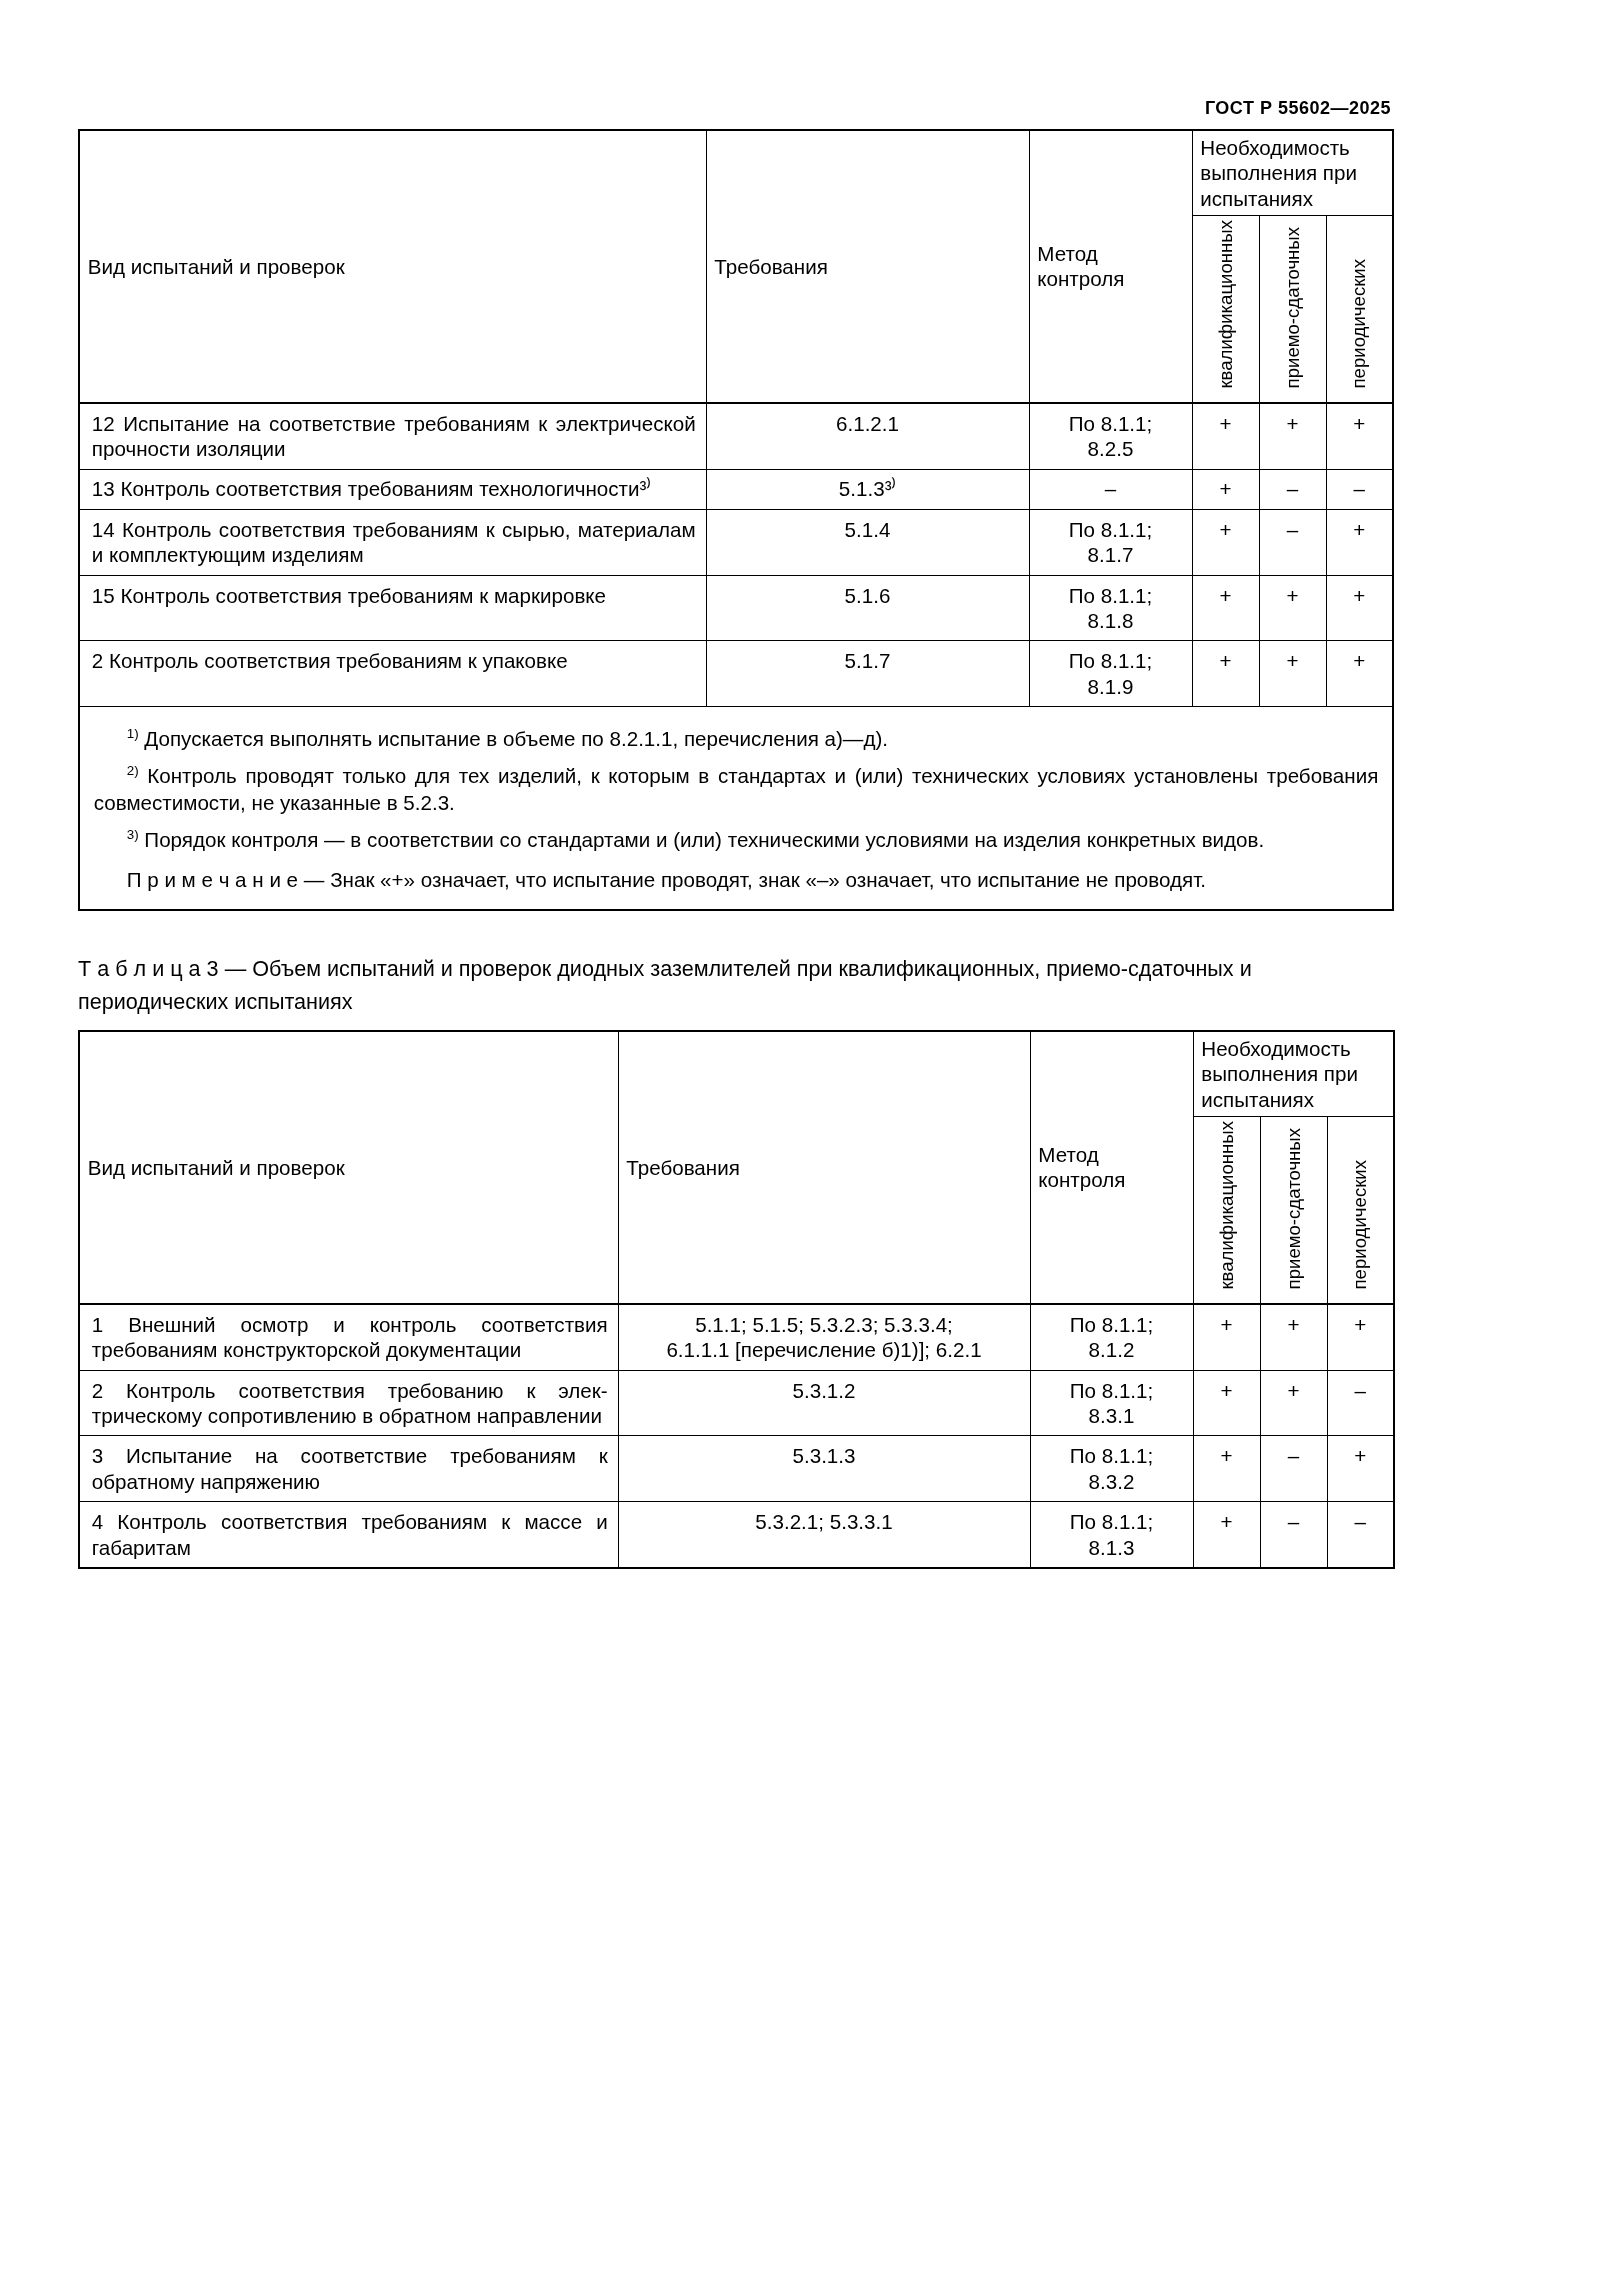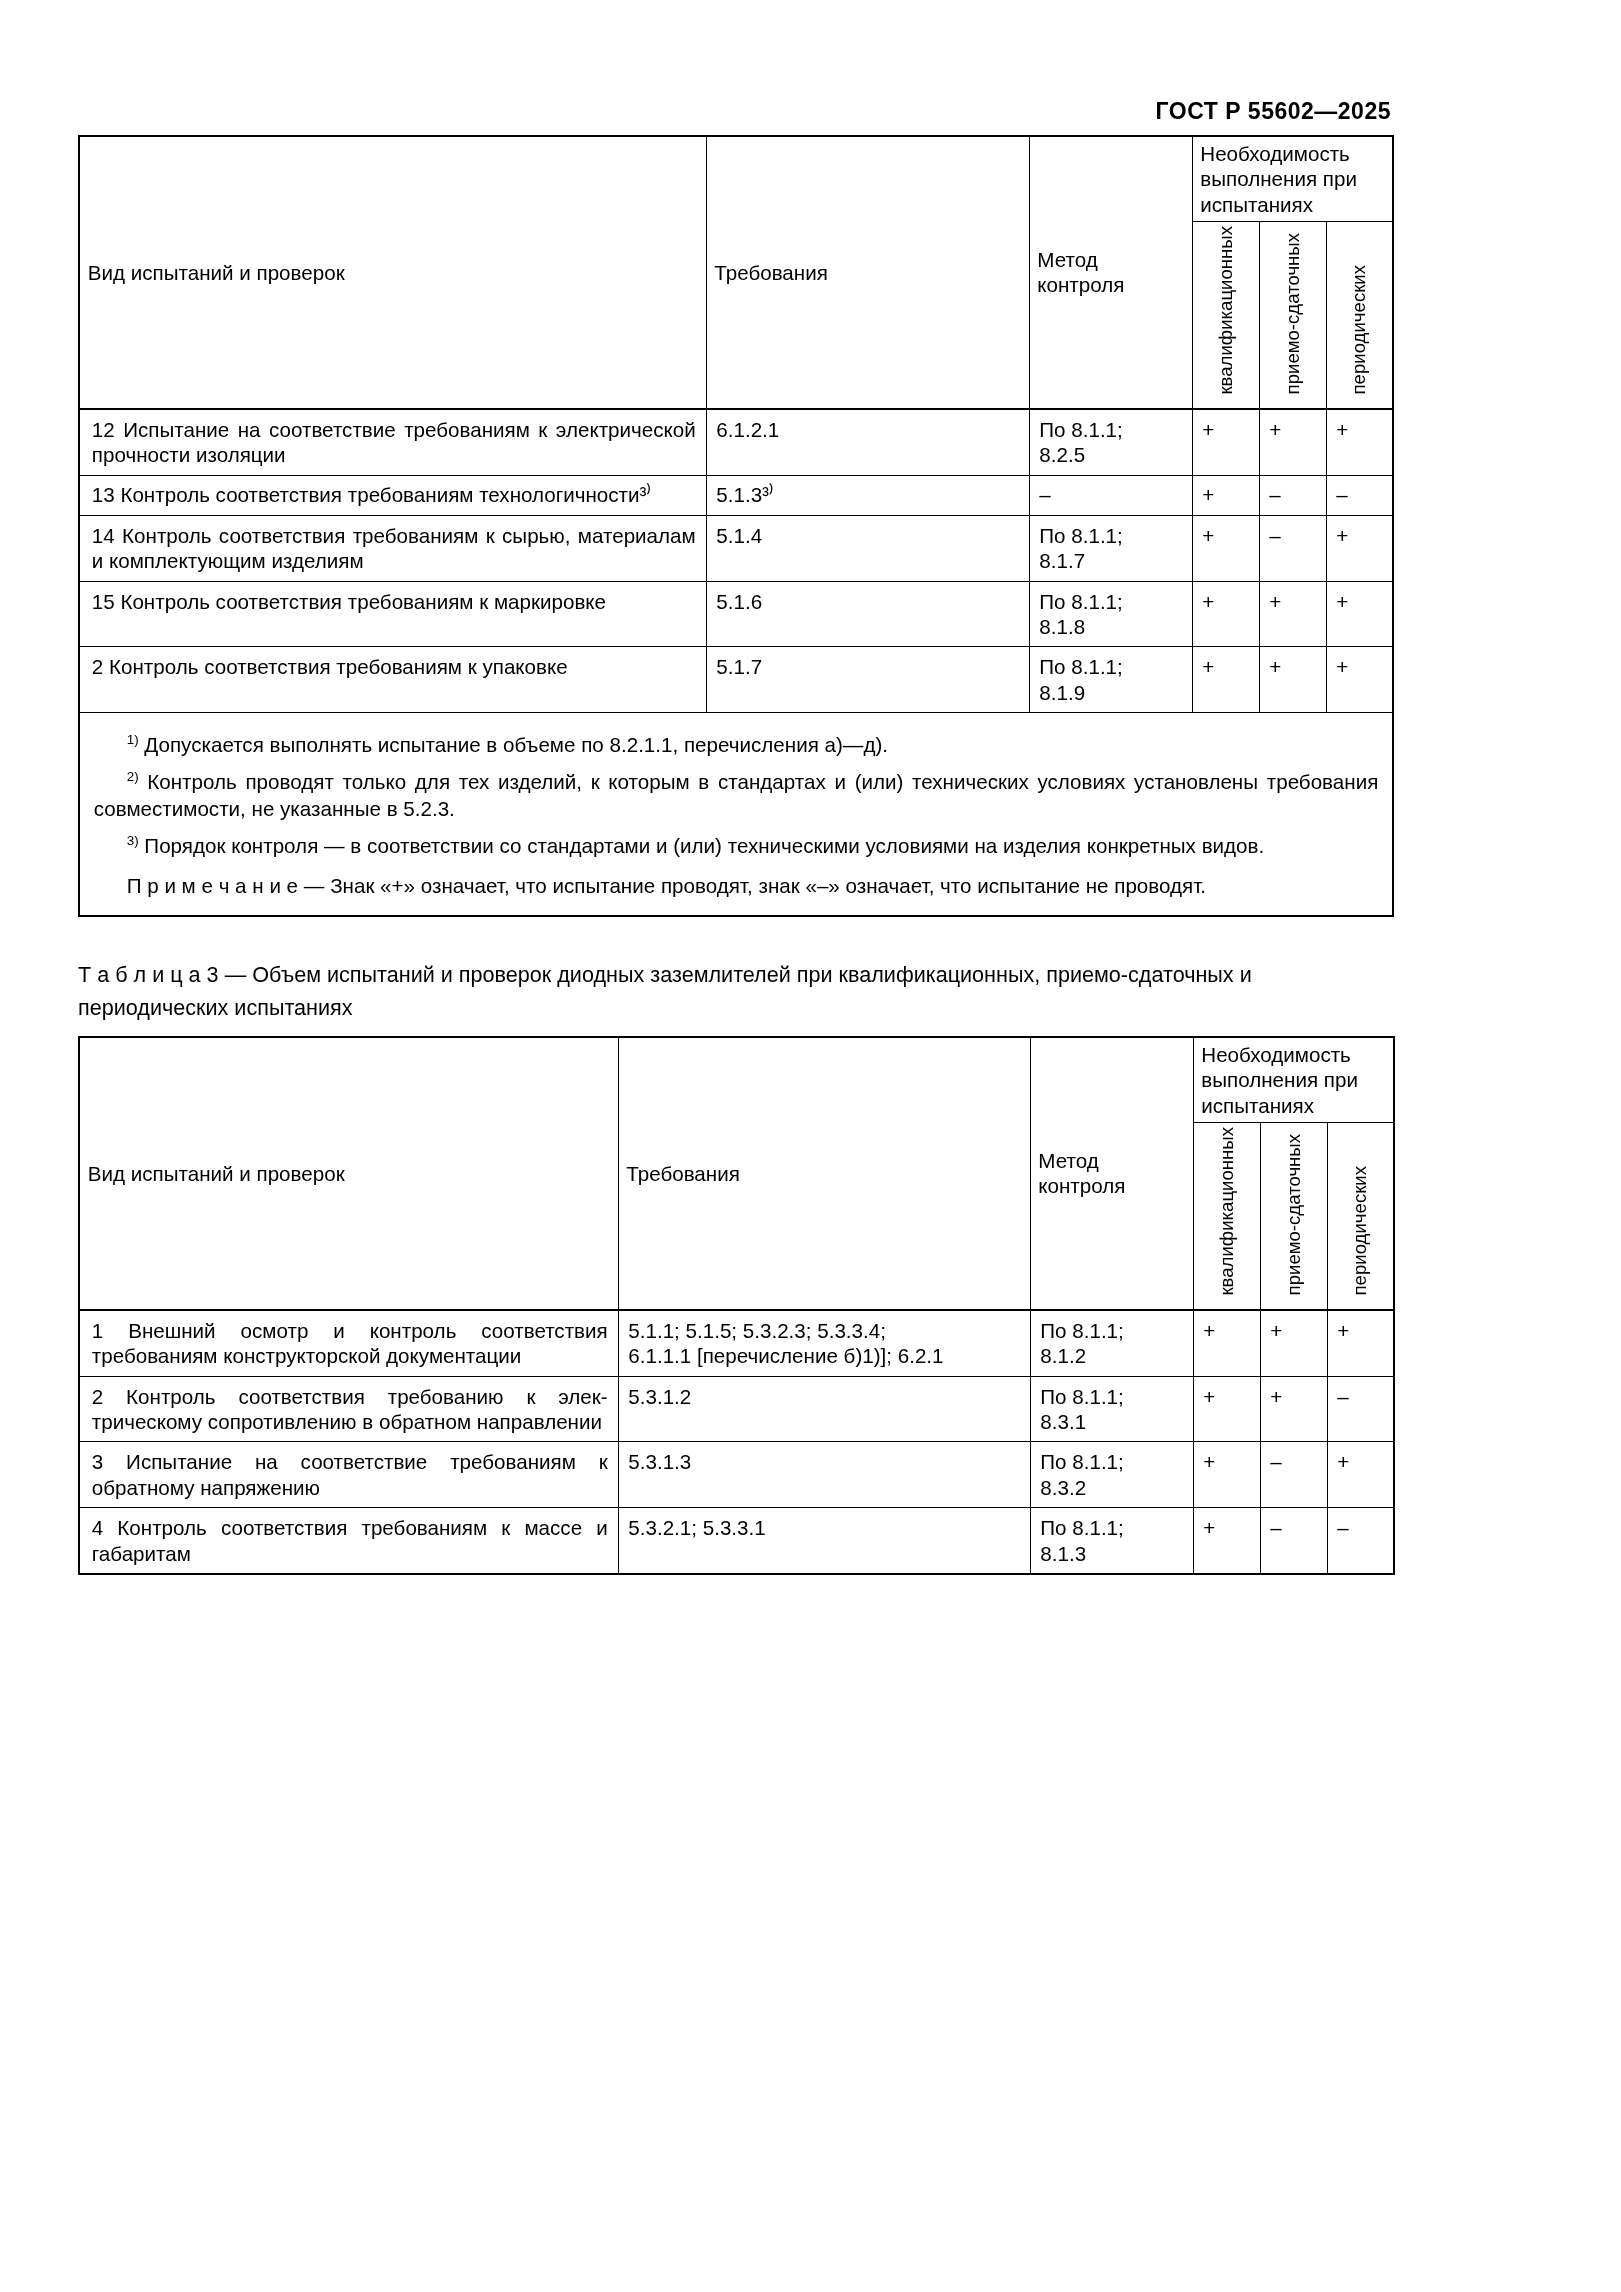--- a/index.html
+++ b/index.html
@@ -5,21 +5,21 @@
   * { box-sizing: border-box; }
   html, body { margin: 0; padding: 0; }
   body {
     width: 1621px; height: 2293px;
     background: #ffffff; color: #000000;
     font-family: "Liberation Sans", sans-serif;
     overflow: hidden;
   }
   .content { width: 1313px; margin-left: 78px; padding-top: 98px; }
 
-  .running-header { text-align: right; font-weight: bold; font-size: 23px; letter-spacing: 0.5px; }
+  .running-header { text-align: right; font-weight: bold; font-size: 18px; letter-spacing: 0.5px; }
   .cont-label { margin-top: 29px; font-style: italic; font-size: 21.6px; }
 
   table.gost {
     border-collapse: collapse; table-layout: fixed;
     width: 1313px; border: 2px solid #000; margin-top: 9.8px;
   }
   table.gost th, table.gost td { border: 1px solid #000; font-weight: normal; }
   table.gost thead { border-bottom: 2px solid #000; }
 
   thead th { text-align: left; vertical-align: middle; font-size: 20.6px; line-height: 25.5px; padding: 3.9px 7.8px; }
@@ -27,21 +27,21 @@
   .h-rot { height: 169px; vertical-align: bottom; padding: 3.9px 0 7.8px; text-align: center; }
   .rot {
     display: inline-block;
     writing-mode: vertical-rl;
     transform: rotate(180deg);
     font-size: 18.6px; line-height: 1.05;
   }
 
   tbody td { vertical-align: top; padding: 6.9px 9.8px; font-size: 20.6px; line-height: 25.5px; }
   td.c-name { text-align: justify; padding-left: 11.8px; }
-  td.c-req, td.c-met, td.c-mark { white-space: pre-line; }
+  td.c-req, td.c-met, td.c-mark { text-align: center; white-space: pre-line; }
 
   td.fn-cell { padding: 7.8px 13.7px 15.7px; }
   .fn, .note { margin: 5.9px 0 0; text-indent: 33px; text-align: justify; font-size: 20.6px; line-height: 26.5px; }
   .note { margin-top: 13.7px; }
   sup { font-size: 0.65em; }
 
   .caption { margin: 41px 0 11.8px; font-size: 21.6px; line-height: 33px; }
   .page-number { text-align: right; margin-top: 37px; font-size: 21.6px; }
 </style>
 </head>

